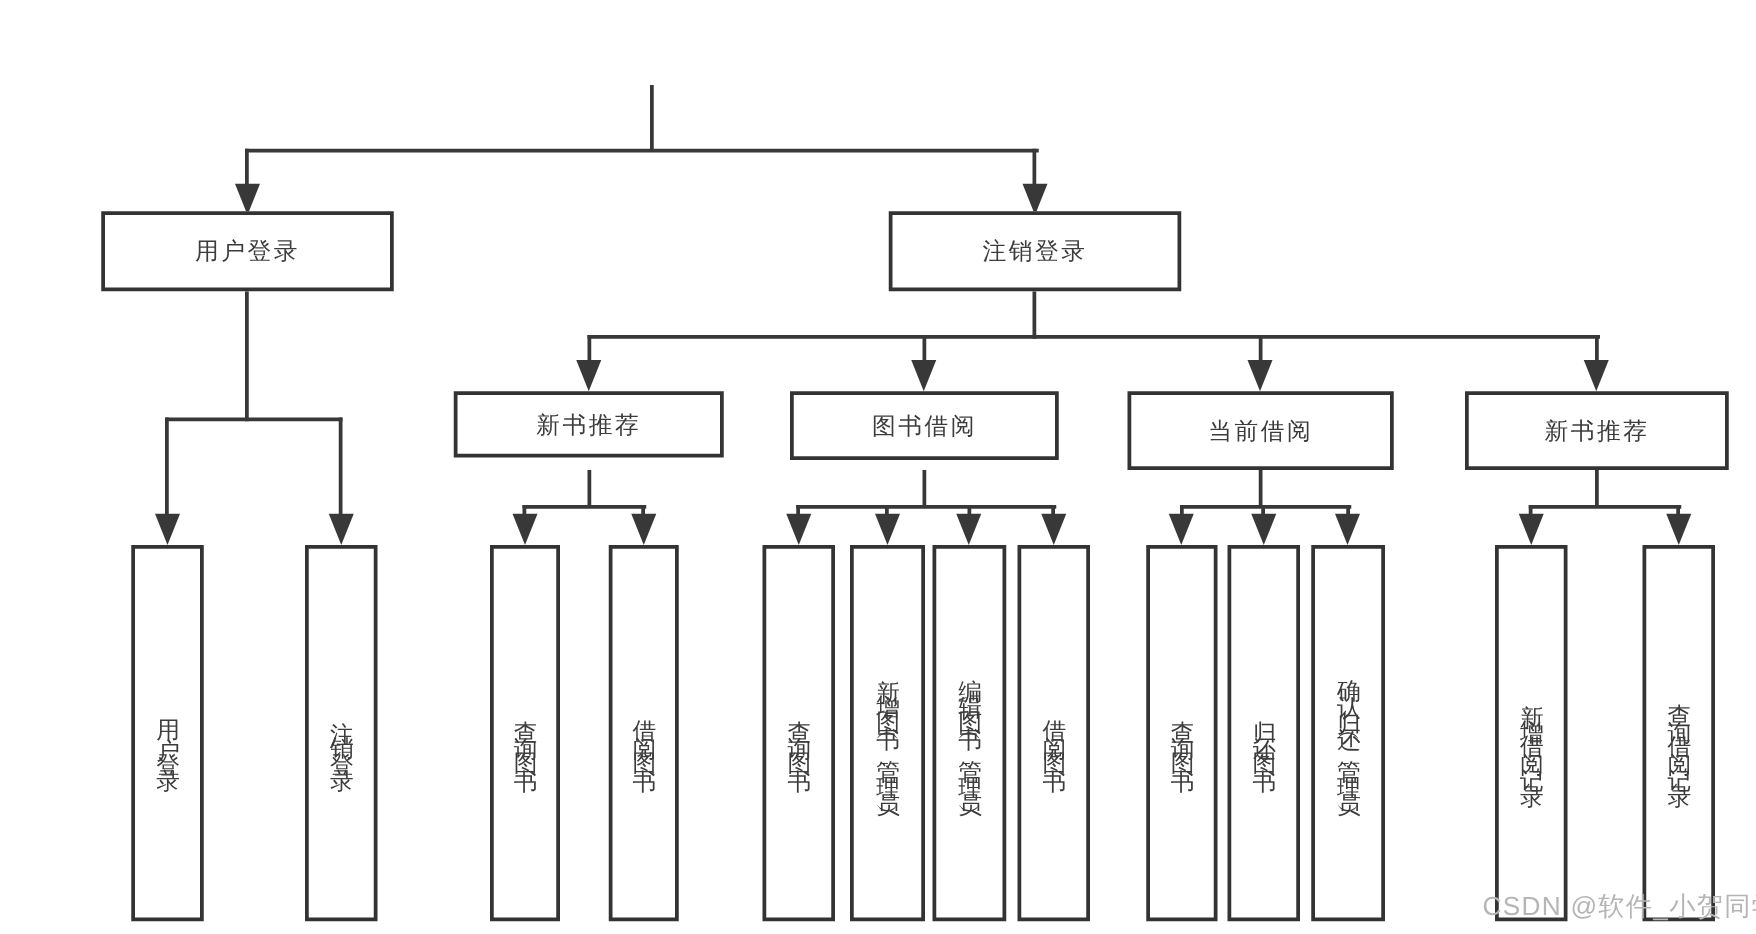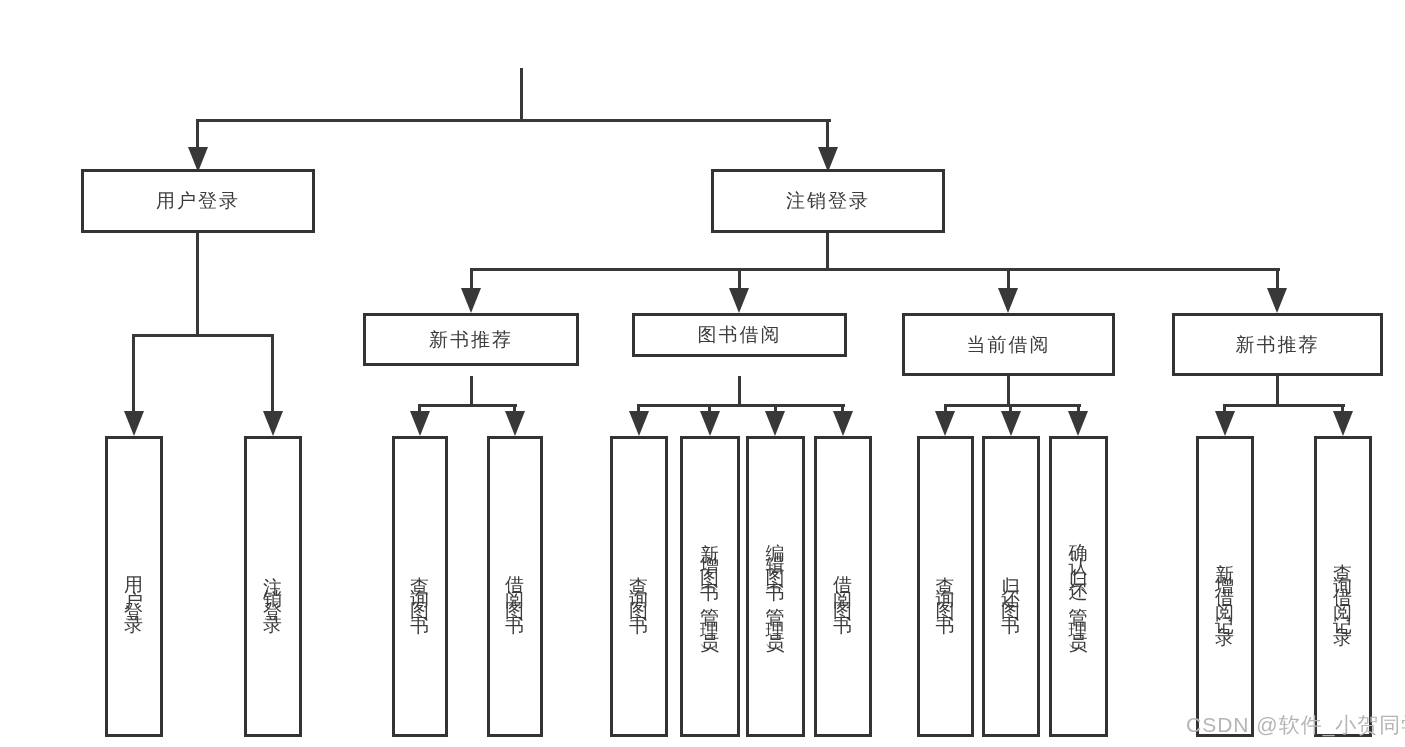--- a/index.html
+++ b/index.html
@@ -70,21 +70,21 @@
     <div class="vl" style="left:1276px;top:268px;height:23px;"></div>
     <div class="arrow" style="left:461px;top:288px;"></div>
     <div class="arrow" style="left:729px;top:288px;"></div>
     <div class="arrow" style="left:998px;top:288px;"></div>
     <div class="arrow" style="left:1267px;top:288px;"></div>
   </div>
 
   <div class="box" style="left:363px;top:313px;width:216px;height:53px;">
     <span>新书推荐</span>
   </div>
-  <div class="box" style="left:632px;top:313px;width:215px;height:44px;text-align:center;">
+  <div class="box" style="left:632px;top:313px;width:215px;height:55px;text-align:center;">
     <span>图书借阅</span>
   </div>
   <div class="box" style="left:902px;top:313px;width:213px;height:63px;">
     <span>当前借阅</span>
   </div>
   <div class="box" style="left:1172px;top:313px;width:211px;height:63px;">
     <span>新书推荐</span>
   </div>
 
   <div>

